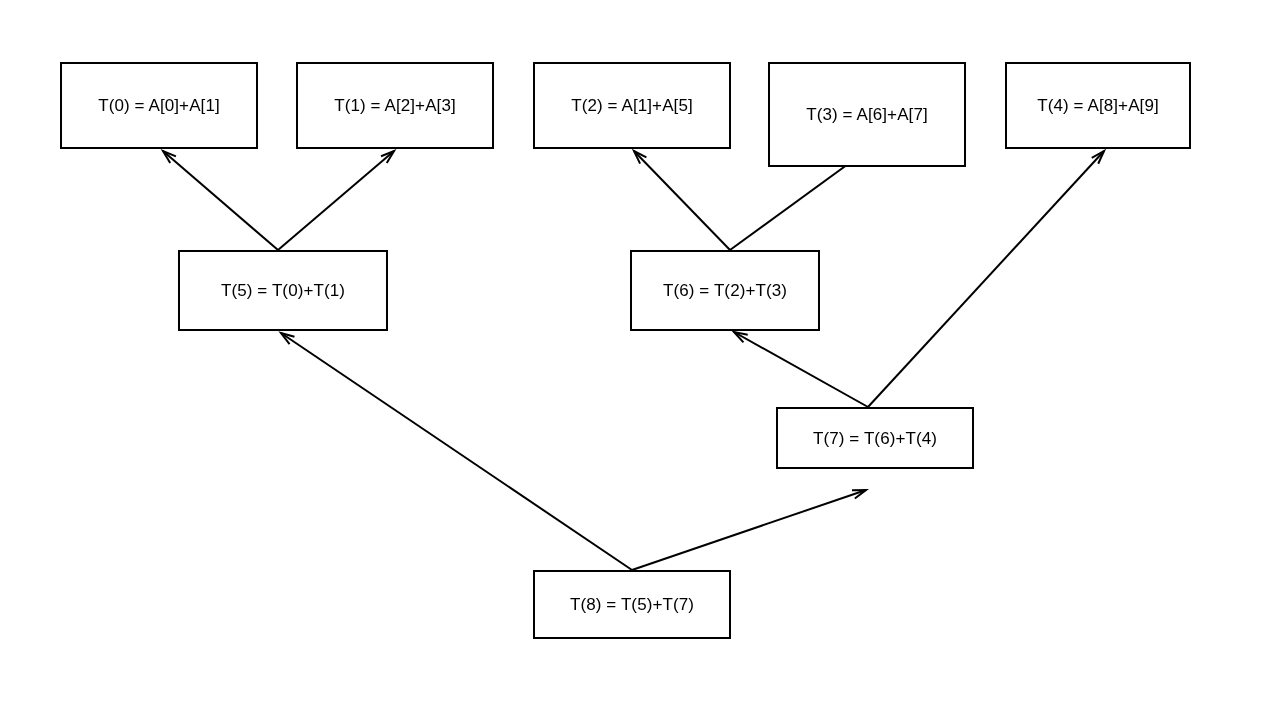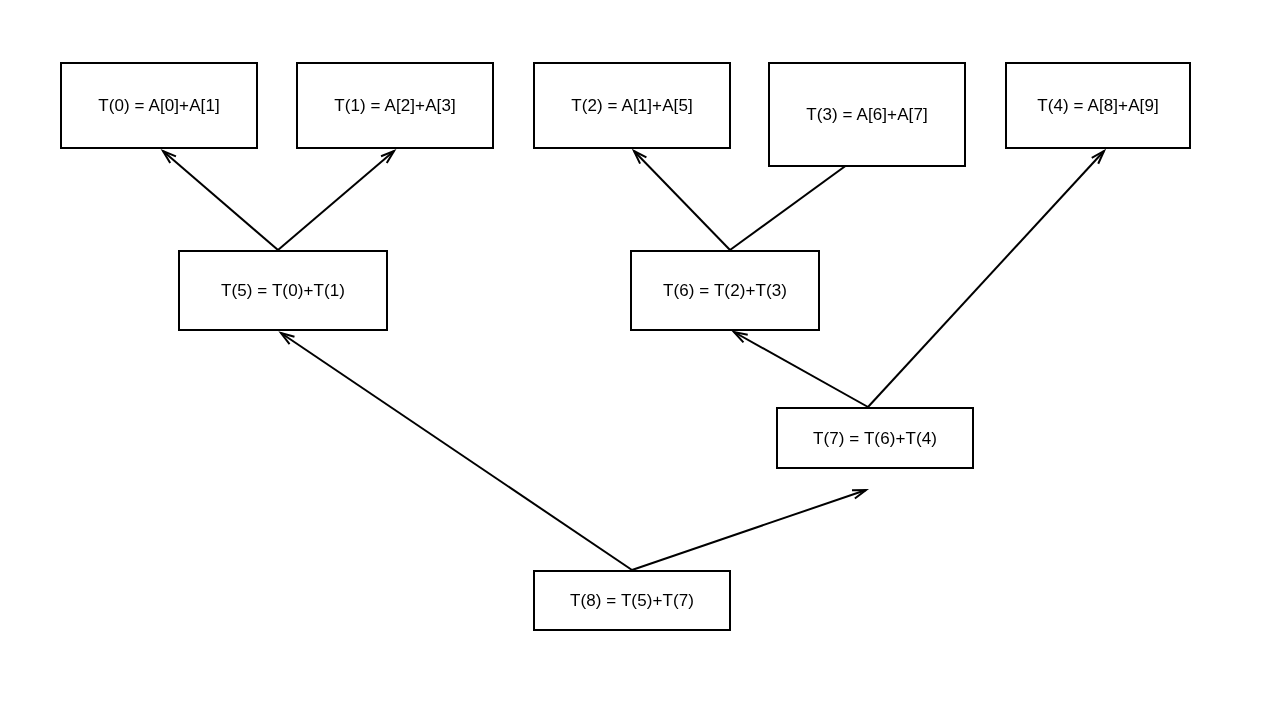--- a/index.html
+++ b/index.html
@@ -100,17 +100,17 @@
   </div>
   <div class="node" style="left: 178px; top: 250px; width: 210px; height: 81px; border-color: rgb(0, 0, 0); background: rgb(255, 255, 255); color: rgb(0, 0, 0);">
     <span class="node-label">T(5) = T(0)+T(1)</span>
   </div>
   <div class="node" style="left: 630px; top: 250px; width: 190px; height: 81px; border-color: rgb(0, 0, 0); background: rgb(255, 255, 255); color: rgb(0, 0, 0);">
     <span class="node-label">T(6) = T(2)+T(3)</span>
   </div>
   <div class="node" style="left: 770px; top: 407px; width: 198px; height: 62px; border-color: rgb(0, 0, 0); background: rgb(255, 255, 255); color: rgb(0, 0, 0); margin-left: 6px;">
     <span class="node-label">T(7) = T(6)+T(4)</span>
   </div>
-  <div class="node" style="left: 533px; top: 570px; width: 198px; height: 61px; border-color: rgb(0, 0, 0); background: rgb(255, 255, 255); color: rgb(0, 0, 0);">
+  <div class="node" style="left: 533px; top: 570px; width: 198px; height: 69px; border-color: rgb(0, 0, 0); background: rgb(255, 255, 255); color: rgb(0, 0, 0);">
     <span class="node-label">T(8) = T(5)+T(7)</span>
   </div>
 
 </div>
 
 </body></html>

